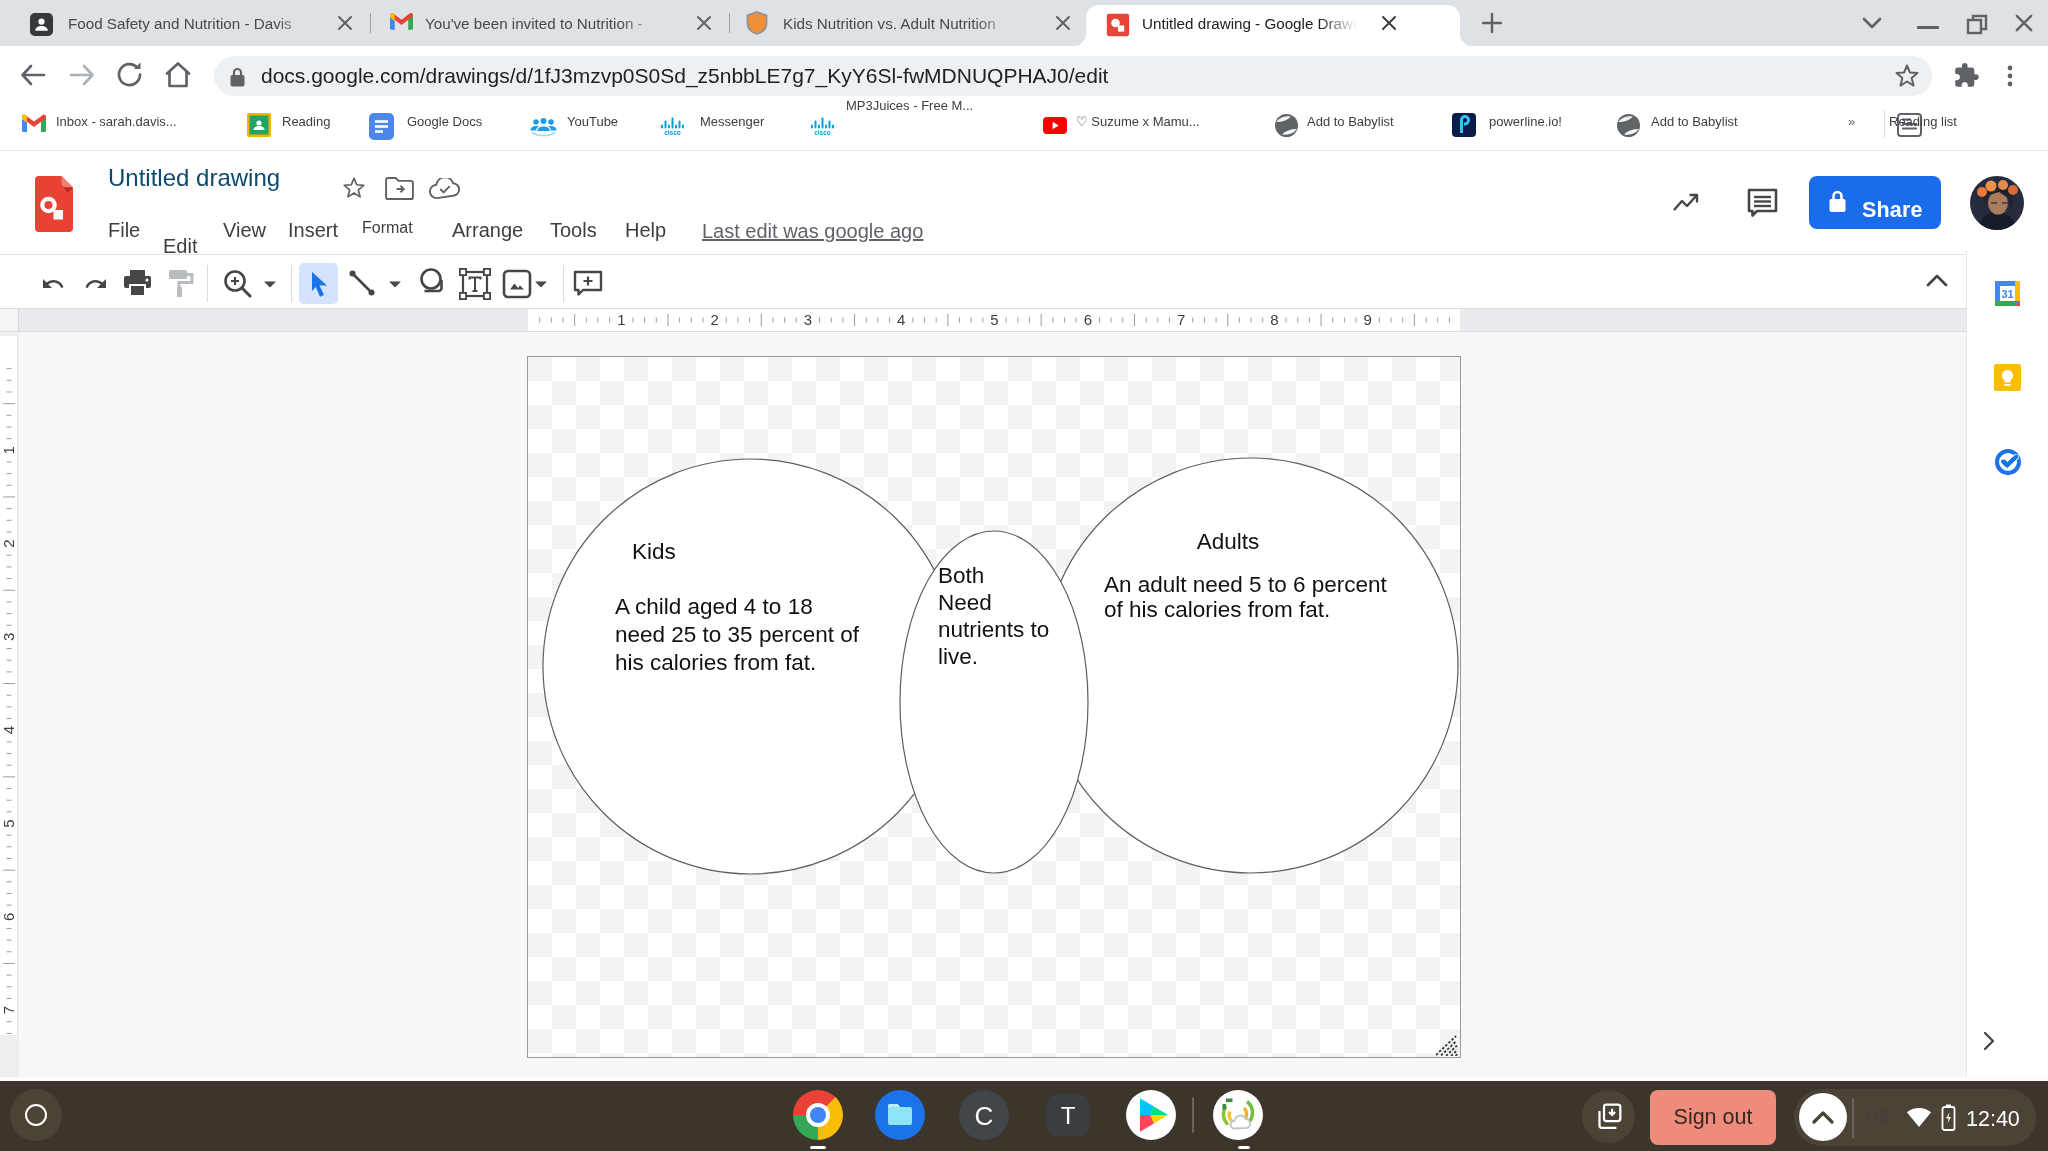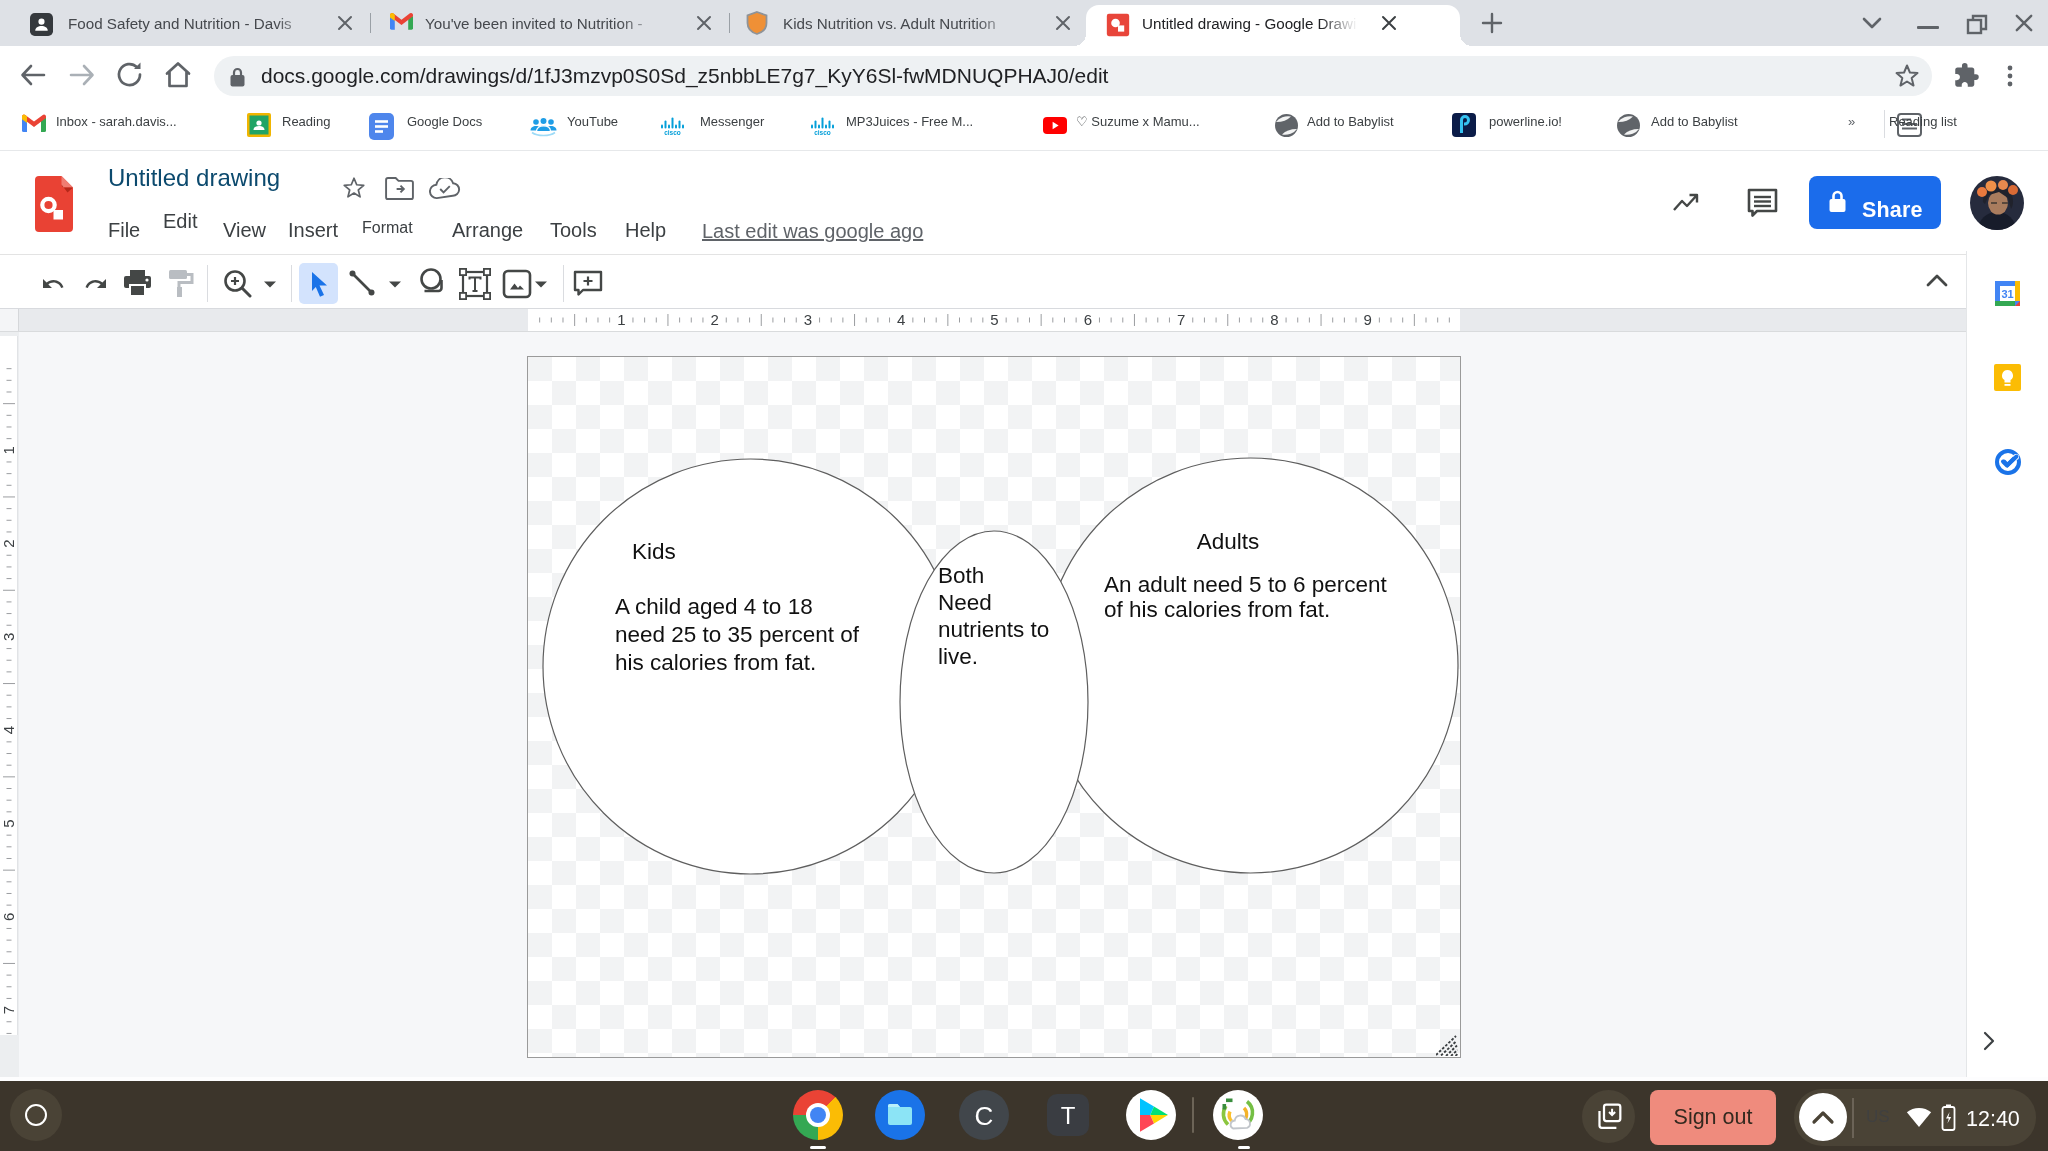--- a/index.html
+++ b/index.html
@@ -152,21 +152,21 @@
 <svg class="ab" style="left:810px;top:114px" width="25" height="24" viewBox="0 0 25 19">
     <rect x="1" y="8" width="2" height="4" rx="1" fill="#049fd9"></rect>
     <rect x="4.5" y="4" width="2" height="8" rx="1" fill="#049fd9"></rect>
     <rect x="8" y="8" width="2" height="4" rx="1" fill="#049fd9"></rect>
     <rect x="11.5" y="1" width="2" height="11" rx="1" fill="#049fd9"></rect>
     <rect x="15" y="8" width="2" height="4" rx="1" fill="#049fd9"></rect>
     <rect x="18.5" y="4" width="2" height="8" rx="1" fill="#049fd9"></rect>
     <rect x="22" y="8" width="2" height="4" rx="1" fill="#049fd9"></rect>
     <text x="12.5" y="18.5" font-size="6.5" font-family="Liberation Sans" fill="#049fd9" text-anchor="middle" font-weight="bold">cisco</text>
   </svg>
-<div class="ab bm" style="left:846px;top:114px">MP3Juices - Free M...</div>
+<div class="ab bm" style="left:846px;top:98px">MP3Juices - Free M...</div>
 <svg class="ab" style="left:1043px;top:117px" width="24" height="17" viewBox="0 0 24 17">
 <rect width="24" height="17" rx="4" fill="#f00"></rect>
     <path d="M9.6 4.8 L15.6 8.5 L9.6 12.2 z" fill="#fff"></path>
 </svg>
 <div class="ab bm" style="left:1076px;top:114px">♡ Suzume x Mamu...</div>
 <svg class="ab" style="left:1274px;top:113px" width="25" height="25" viewBox="0 0 25 25">
 <circle cx="12.5" cy="12.5" r="11.5" fill="#606469"></circle>
 <path d="M2 9 a14 11 0 0 1 15 -5.5 a18 13 0 0 1 -15 5.5z" fill="#fff" opacity="0.92"></path>
 <path d="M23 16 a14 11 0 0 1 -15 5.5 a18 13 0 0 1 15 -5.5z" fill="#fff" opacity="0.92"></path>
 </svg>
@@ -207,21 +207,21 @@
   </svg>
 <svg class="ab" style="left:385px;top:177px" width="29" height="23" viewBox="0 0 30 24">
 <path d="M1 3 a2 2 0 0 1 2-2 h8 l3 3 h13 a2 2 0 0 1 2 2 v15 a2 2 0 0 1 -2 2 h-24 a2 2 0 0 1 -2-2 z" fill="none" stroke="#5f6368" stroke-width="2"></path>
 <path d="M12 12.5 h7 M16 9 l3.5 3.5 -3.5 3.5" fill="none" stroke="#5f6368" stroke-width="2"></path>
 </svg>
 <svg class="ab" style="left:429px;top:178px" width="32" height="22" viewBox="0 0 33 23">
 <path d="M8 21 a7 7 0 0 1 -0.5-14 a9 9 0 0 1 17.5-1.5 a6.5 6.5 0 0 1 -0.5 13 z" fill="none" stroke="#5f6368" stroke-width="2"></path>
 <path d="M11.5 11.5 l3.5 3.5 6.5-6.5" fill="none" stroke="#5f6368" stroke-width="2"></path>
 </svg>
 <div class="ab" style="left:108px;top:219px;font-size:20px;color:#3c4043">File</div>
-<div class="ab" style="left:163px;top:210px;font-size:20px;color:#3c4043">Edit</div>
+<div class="ab" style="left:163px;top:235px;font-size:20px;color:#3c4043">Edit</div>
 <div class="ab" style="left:223px;top:219px;font-size:20px;color:#3c4043">View</div>
 <div class="ab" style="left:288px;top:219px;font-size:20px;color:#3c4043">Insert</div>
 <div class="ab" style="left:362px;top:219px;font-size:16px;color:#3c4043">Format</div>
 <div class="ab" style="left:452px;top:219px;font-size:20px;color:#3c4043">Arrange</div>
 <div class="ab" style="left:550px;top:219px;font-size:20px;color:#3c4043">Tools</div>
 <div class="ab" style="left:625px;top:219px;font-size:20px;color:#3c4043">Help</div>
 <div class="ab" style="left:702px;top:220px;font-size:20px;color:#5f6368;text-decoration:underline">Last edit was google ago</div>
 <svg class="ab" style="left:1671px;top:188px" width="30" height="30" viewBox="0 0 30 30">
     <path d="M3 22 L11 13 L16 18 L26 7 M26 14.5 V7 H18.5" fill="none" stroke="#444746" stroke-width="2.4" stroke-linejoin="round"></path>
   </svg>

